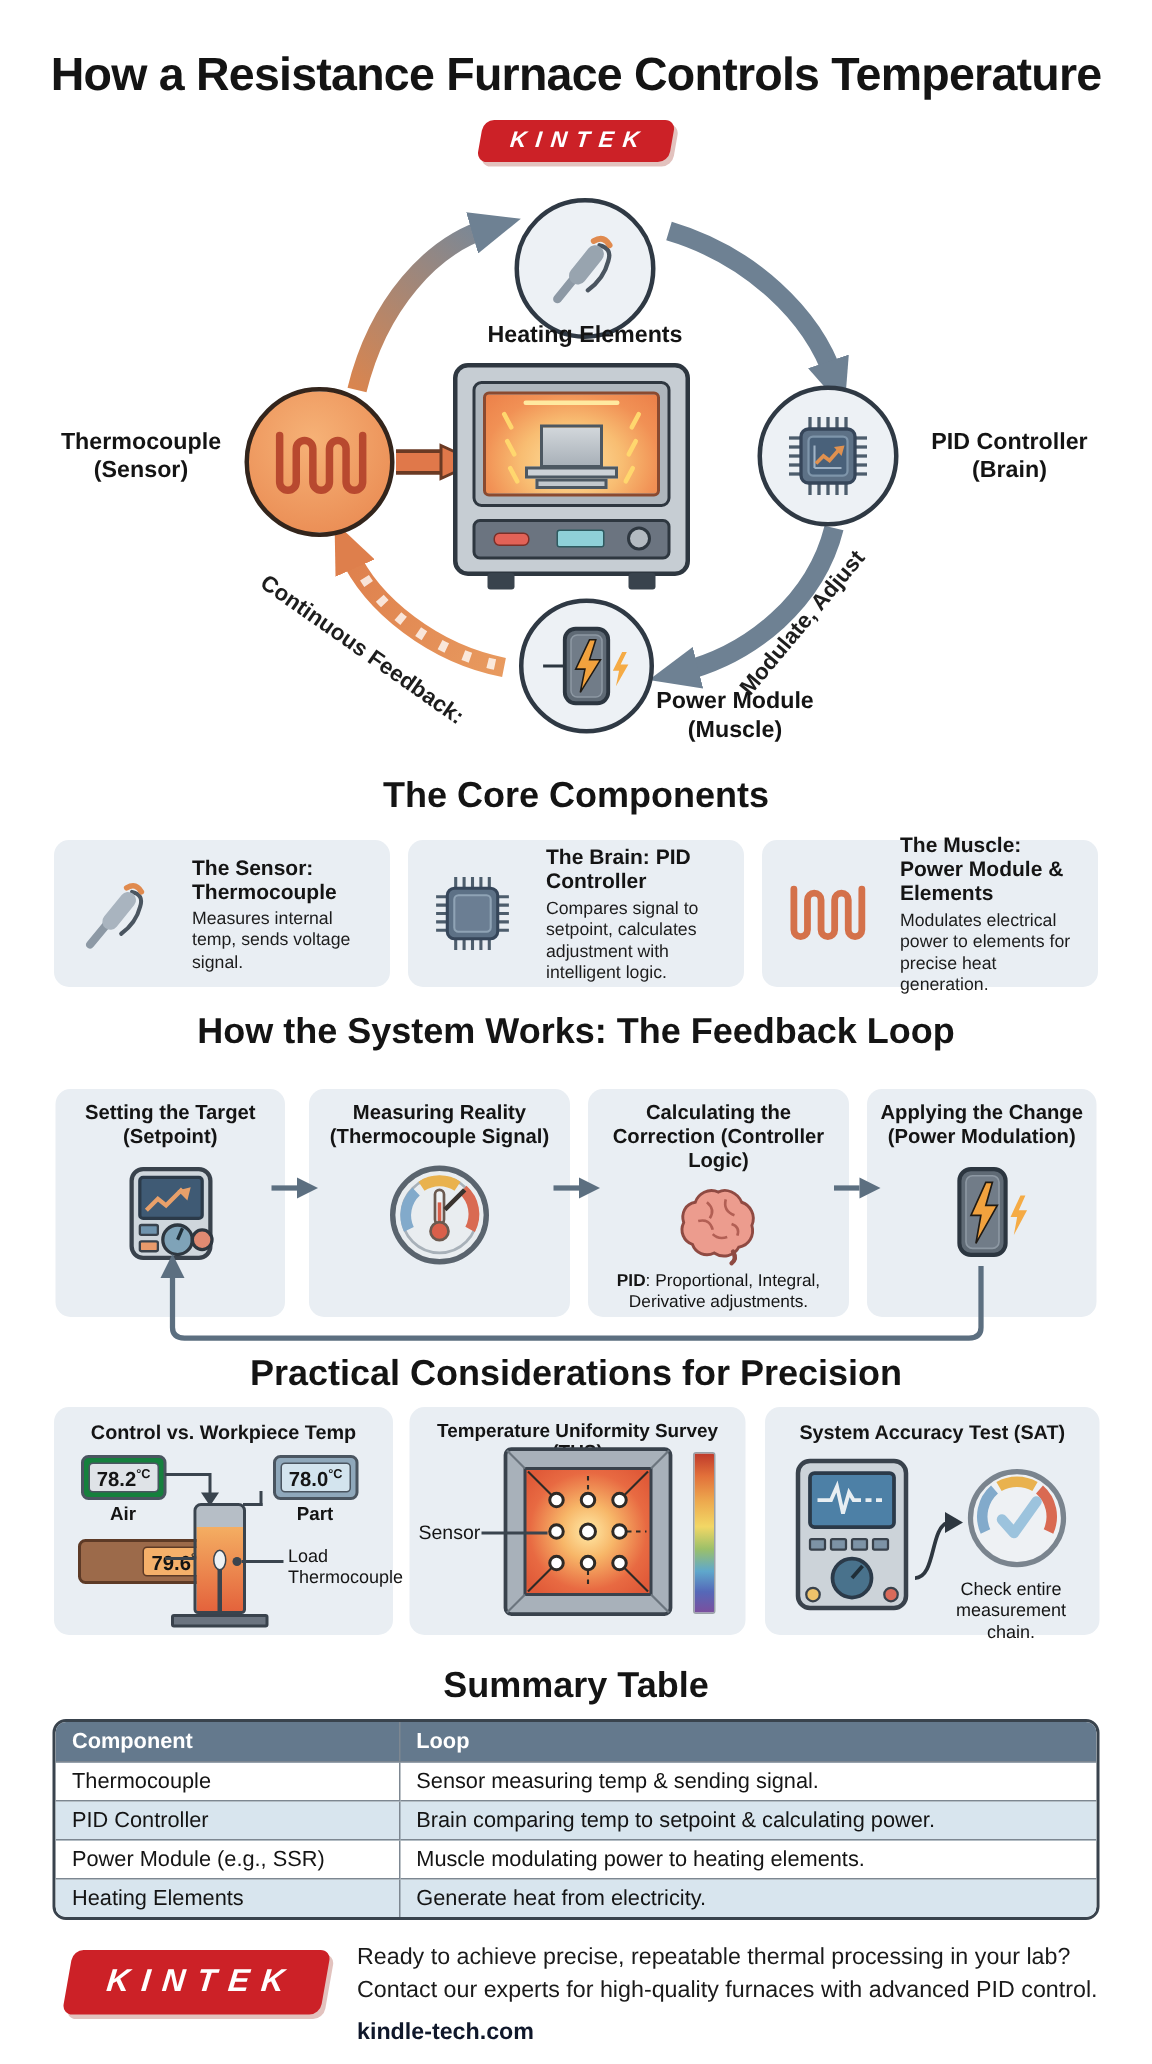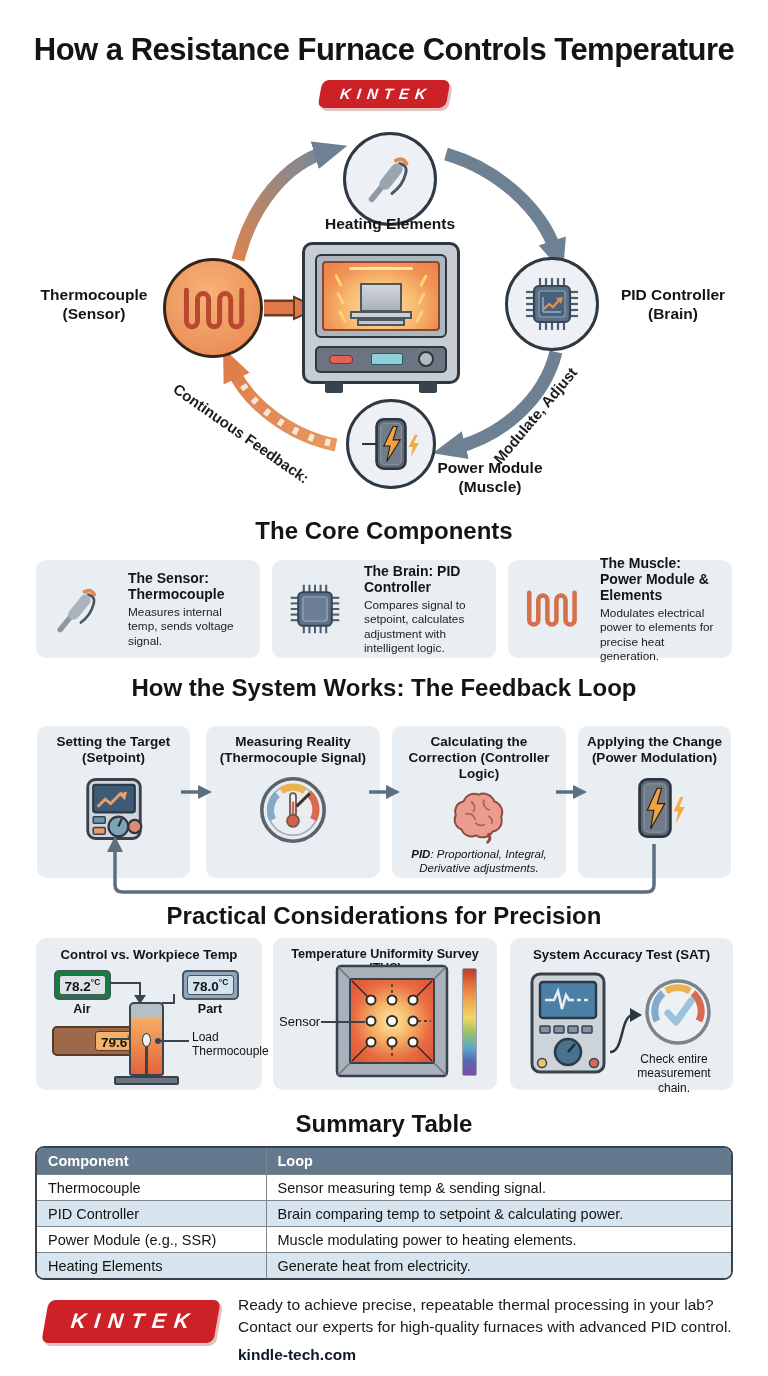--- a/index.html
+++ b/index.html
@@ -66,21 +66,21 @@
   .core-card { flex:1; display:flex; align-items:center; gap:20px; padding:8px 14px; }
   .core-icon { flex:0 0 58px; display:flex; justify-content:center; }
   .core-title { font-weight:bold; font-size:14px; line-height:1.15; margin-bottom:3px; }
   .core-desc { font-size:11.8px; line-height:1.22; color:#1c1c1c; }
 
   
   #loop-wrap { top:726px; left:0; width:768px; height:172px; }
   .loop-card { position:absolute; top:0; height:152px; padding-top:8px; }
   .loop-title { font-weight:bold; font-size:13.5px; line-height:1.2; text-align:center; padding:0 6px; }
   .loop-icon { display:flex; justify-content:center; margin-top:8px; }
-  .loop-note { font-size:11.5px; line-height:1.25; text-align:center; padding:0 10px; margin-top:2px;font-style:italic; }
+  .loop-note { font-size:11.5px; line-height:1.25; text-align:center; padding:0 10px; margin-top:2px; }
 
   
   #prac-wrap { top:938px; left:0; width:768px; height:152px; }
   .prac-card { position:absolute; top:0; height:152px; }
   .prac-title { position:absolute; top:9px; left:0; right:0; font-weight:bold; font-size:13.2px; text-align:center; }
   .disp { position:absolute; border:2px solid #4a5560; border-radius:5px; padding:2.5px; }
   .disp-screen { border:1.5px solid #4a5560; border-radius:3px; padding:1px 5px;
                  font-weight:bold; font-size:13.5px; white-space:nowrap; }
   .u { font-size:8.5px; vertical-align:super; }
   .mini-label { position:absolute; font-weight:bold; font-size:12.5px; }

